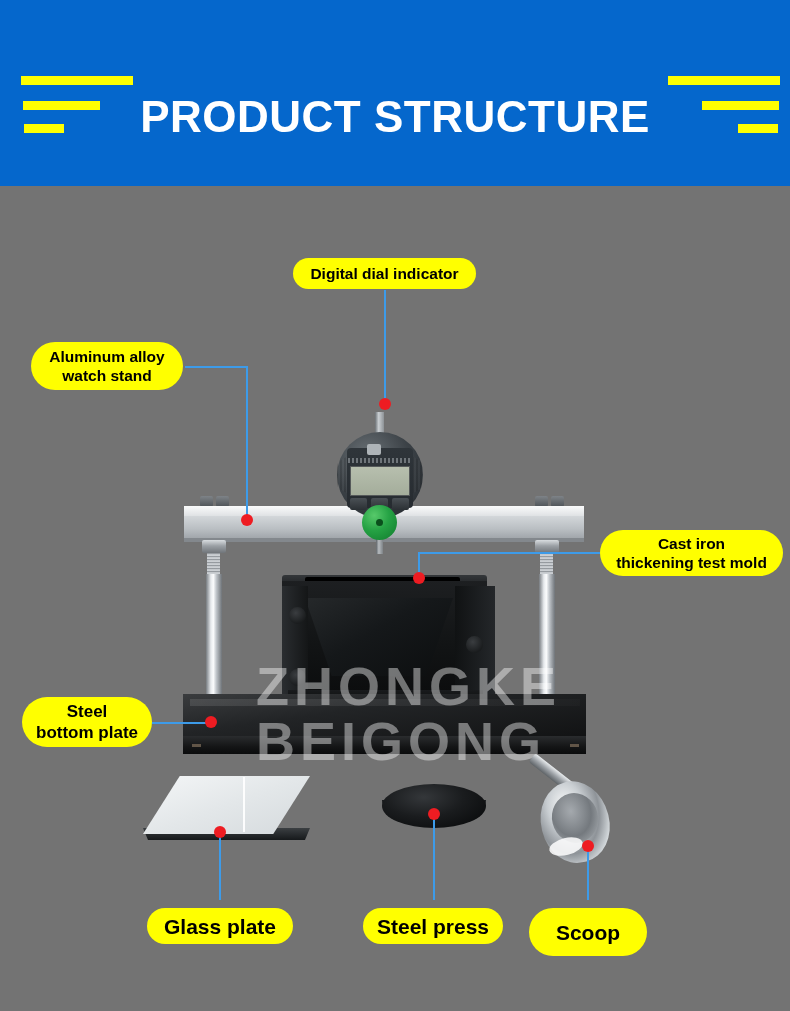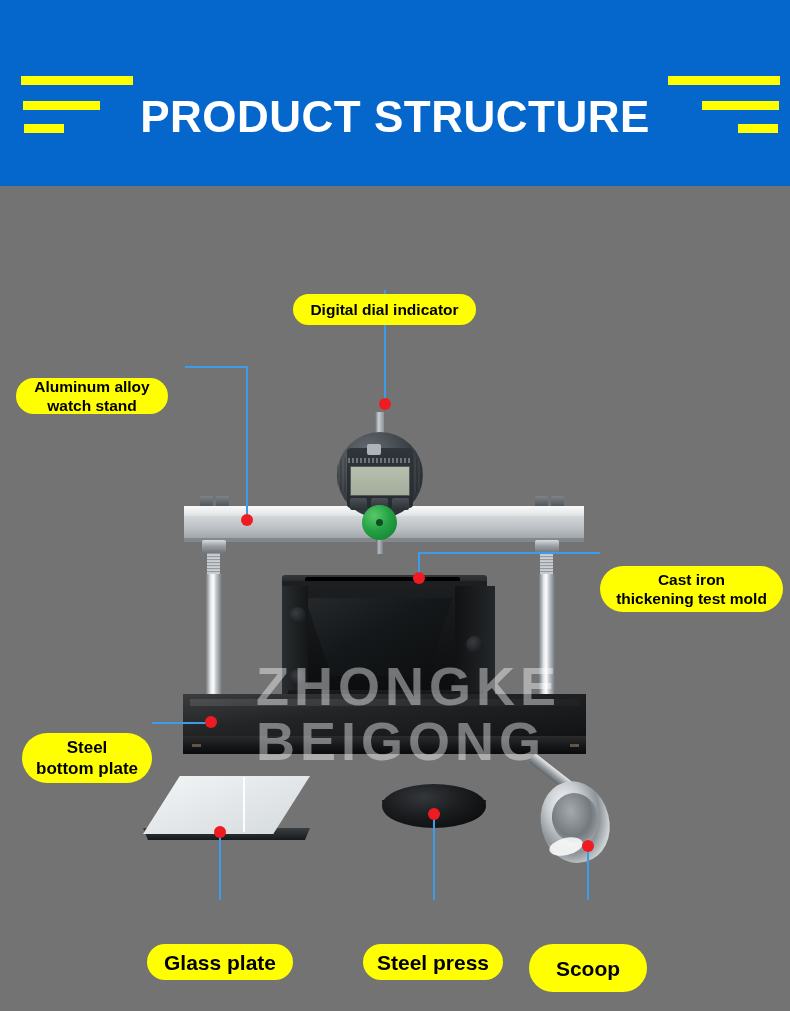--- a/index.html
+++ b/index.html
@@ -63,21 +63,20 @@
     background: #ffff00;
     color: #000000;
     border-radius: 100px;
     text-align: center;
     font-family: "Liberation Sans", sans-serif;
     font-weight: bold;
     white-space: pre-line;
     display: flex;
     align-items: center;
     justify-content: center;
-    margin-top: 36px;
   }
   .callout.sz-sm { font-size: 15.5px; line-height: 19px; }
   .callout.sz-md { font-size: 17px;  line-height: 21px; }
   .callout.sz-lg { font-size: 21px;  line-height: 25px; }
 
   
   .leader {
     position: absolute;
     background: #3d9be9;
   }
@@ -507,21 +506,21 @@
   <div class="dot" style="left:214px; top:826px;"></div>
 
   <div class="leader v" style="left:433px; top:814px; height:86px;"></div>
   <div class="dot" style="left:428px; top:808px;"></div>
 
   <div class="leader v" style="left:587px; top:846px; height:54px;"></div>
   <div class="dot" style="left:582px; top:840px;"></div>
 
   <div class="callout sz-sm" style="left:293px; top:258px; width:183px; height:31px;">Digital dial indicator</div>
 
-  <div class="callout sz-sm" style="left:16px; top:342px; width:152px; height:36px;">Aluminum alloy
+  <div class="callout sz-sm" style="left:31px; top:342px; width:152px; height:48px;">Aluminum alloy
 watch stand</div>
 
   <div class="callout sz-md" style="left:22px; top:697px; width:130px; height:50px;">Steel
 bottom plate</div>
 
   <div class="callout sz-sm" style="left:600px; top:530px; width:183px; height:46px;">Cast iron
 thickening test mold</div>
 
   <div class="callout sz-lg" style="left:147px; top:908px; width:146px; height:36px;">Glass plate</div>
 

